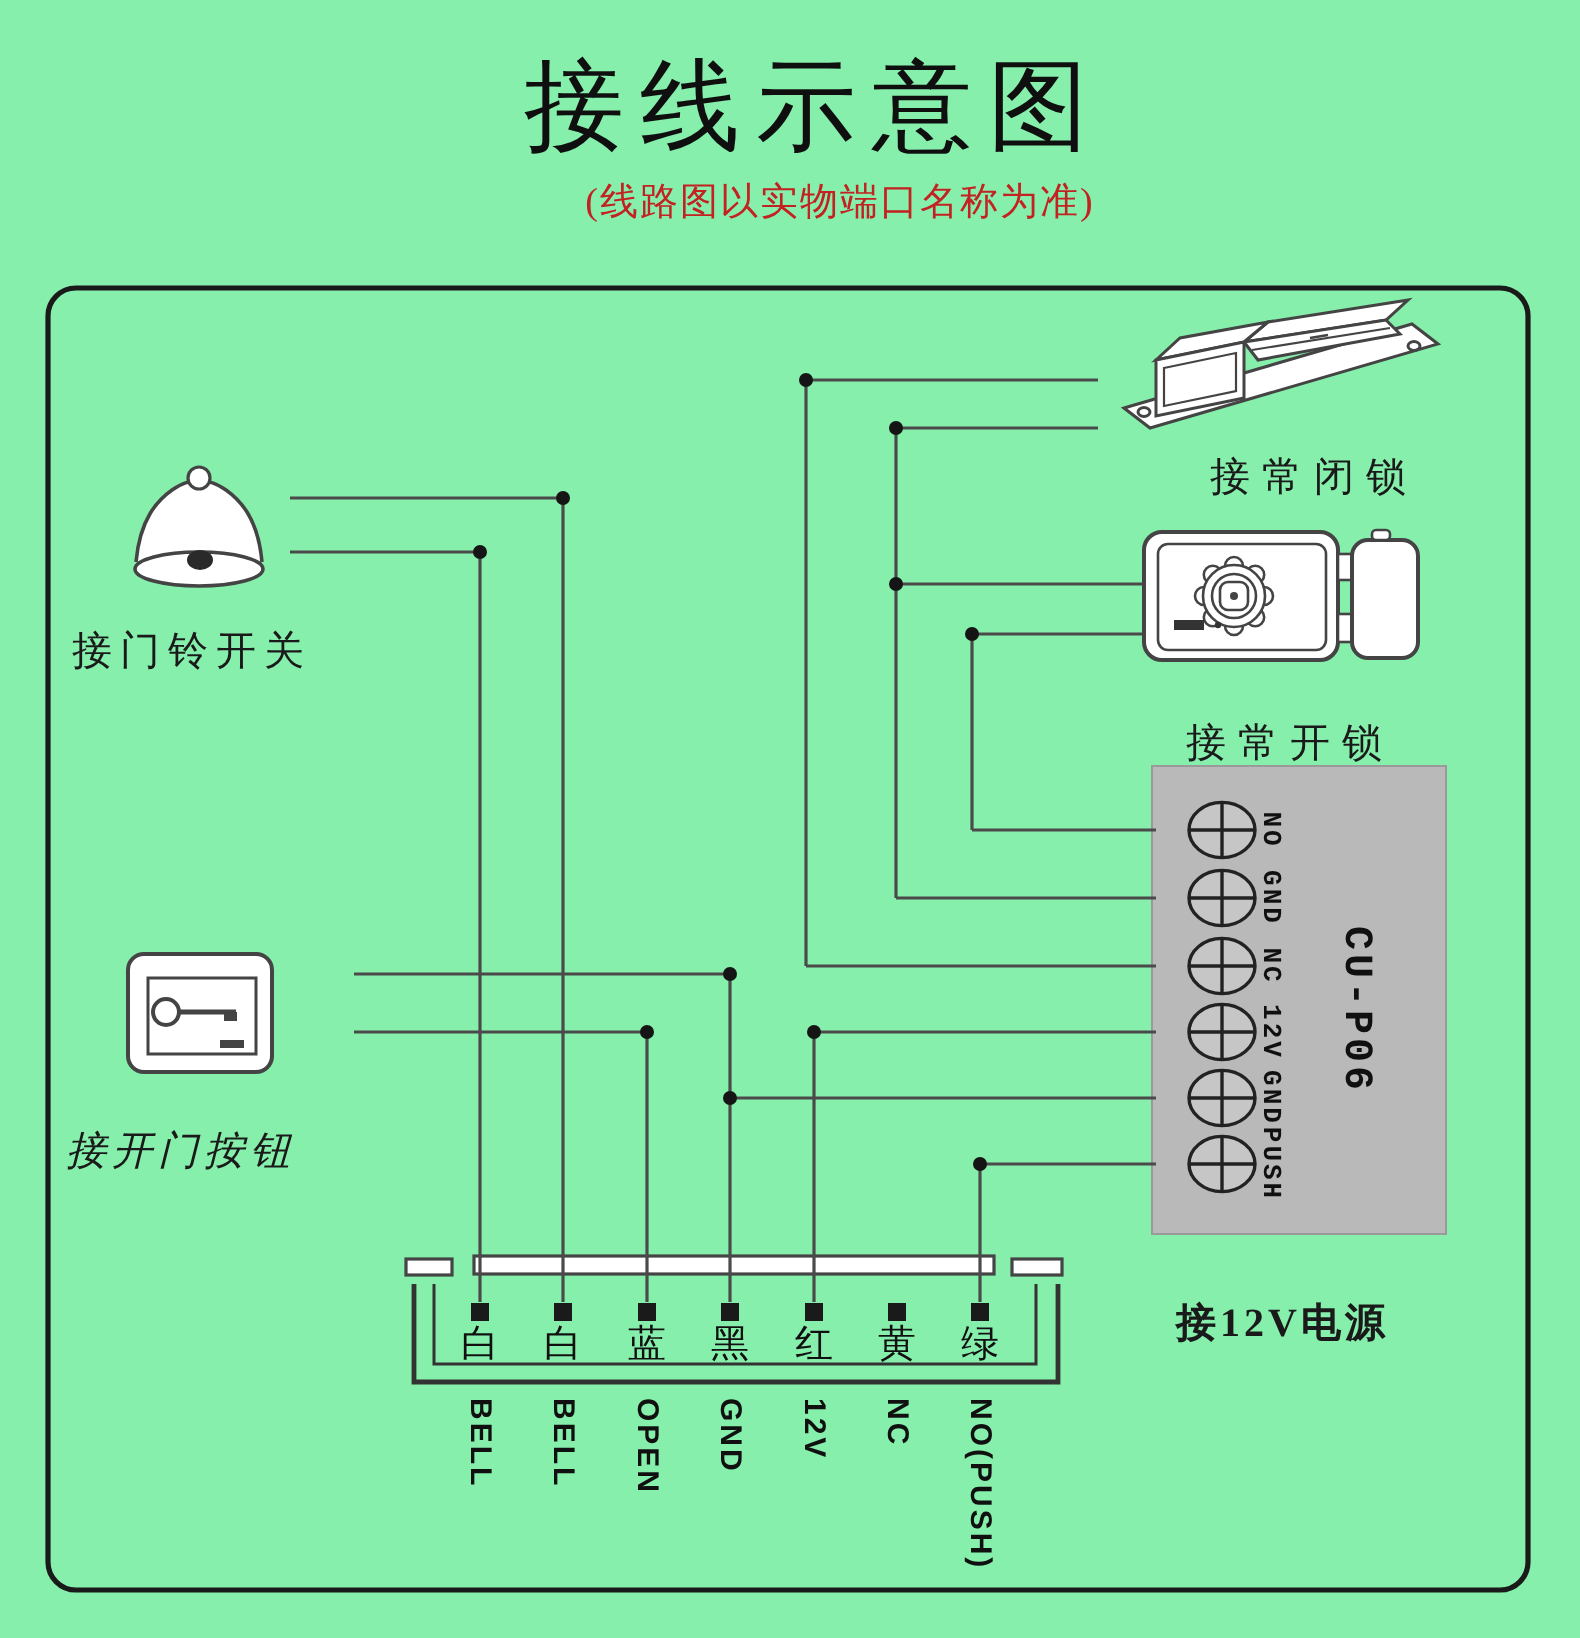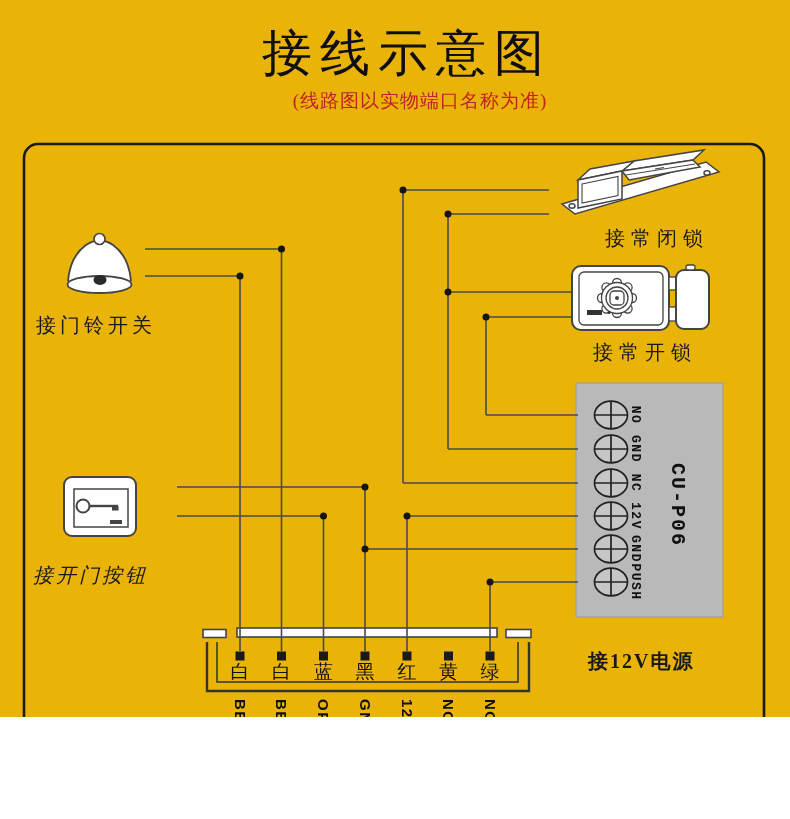--- a/index.html
+++ b/index.html
@@ -1,16 +1,16 @@
 <!DOCTYPE html>
 <html><head>
 <meta charset="utf-8">
 <style>
   html,body{margin:0;padding:0;background:#fff;}
-  .page{position:relative;width:790px;height:717px;background:#eab308;overflow:hidden;
+  .page{position:relative;width:790px;height:819px;background:#86efac;overflow:hidden;
         font-family:"Liberation Serif",serif;color:#111;}
   .abs{position:absolute;white-space:nowrap;}
   .title{font-size:50px;letter-spacing:8px;font-weight:500;color:#0f0f0f;}
   .subtitle{font-size:19px;letter-spacing:1px;color:#c32222;}
   .cjk{font-size:20px;letter-spacing:4px;color:#1a1a1a;}
   .vtext{writing-mode:vertical-rl;text-orientation:mixed;}
   .tlab{position:absolute;left:628px;transform:translateY(-50%);writing-mode:vertical-rl;
         font-family:"Liberation Mono",monospace;font-weight:bold;font-size:13px;
         letter-spacing:1.5px;color:#101010;white-space:nowrap;}
   .model{font-family:"Liberation Mono",monospace;font-weight:bold;font-size:20px;
@@ -167,21 +167,21 @@
       <rect x="686" y="265" width="9" height="5" rx="2" fill="#fff" stroke="#444" stroke-width="1.3"></rect>
     </g>
   </svg>
 
   <div class="abs title" style="left:407px;top:20px;transform:translateX(-50%);">接线示意图</div>
   <div class="abs subtitle" style="left:420px;top:88px;transform:translateX(-50%);">(线路图以实物端口名称为准)</div>
 
   <div class="abs cjk" style="left:36px;top:312px;">接门铃开关</div>
   <div class="abs cjk" style="left:33px;top:562px;letter-spacing:3px;font-style:italic;">接开门按钮</div>
   <div class="abs cjk" style="left:593px;top:225px;font-size:20px;letter-spacing:6px;margin-left:12px;">接常闭锁</div>
-  <div class="abs cjk" style="left:593px;top:339px;font-size:20px;letter-spacing:6px;font-family:Liberation Serif, serif;">接常开锁</div>
+  <div class="abs cjk" style="left:593px;top:358px;font-size:20px;letter-spacing:6px;font-family:Liberation Serif, serif;">接常开锁</div>
   <div class="abs cjk" style="left:588px;top:648px;font-size:20px;letter-spacing:2px;font-weight:bold;">接12V电源</div>
 
   <div class="tlab" style="top:415px;">NO</div>
   <div class="tlab" style="top:449px;">GND</div>
   <div class="tlab" style="top:483px;">NC</div>
   <div class="tlab" style="top:516px;">12V</div>
   <div class="tlab" style="top:549px;">GND</div>
   <div class="tlab" style="top:582px;">PUSH</div>
   <div class="abs vtext model" style="left:666px;top:505px;transform:translateY(-50%);">CU-P06</div>
 

